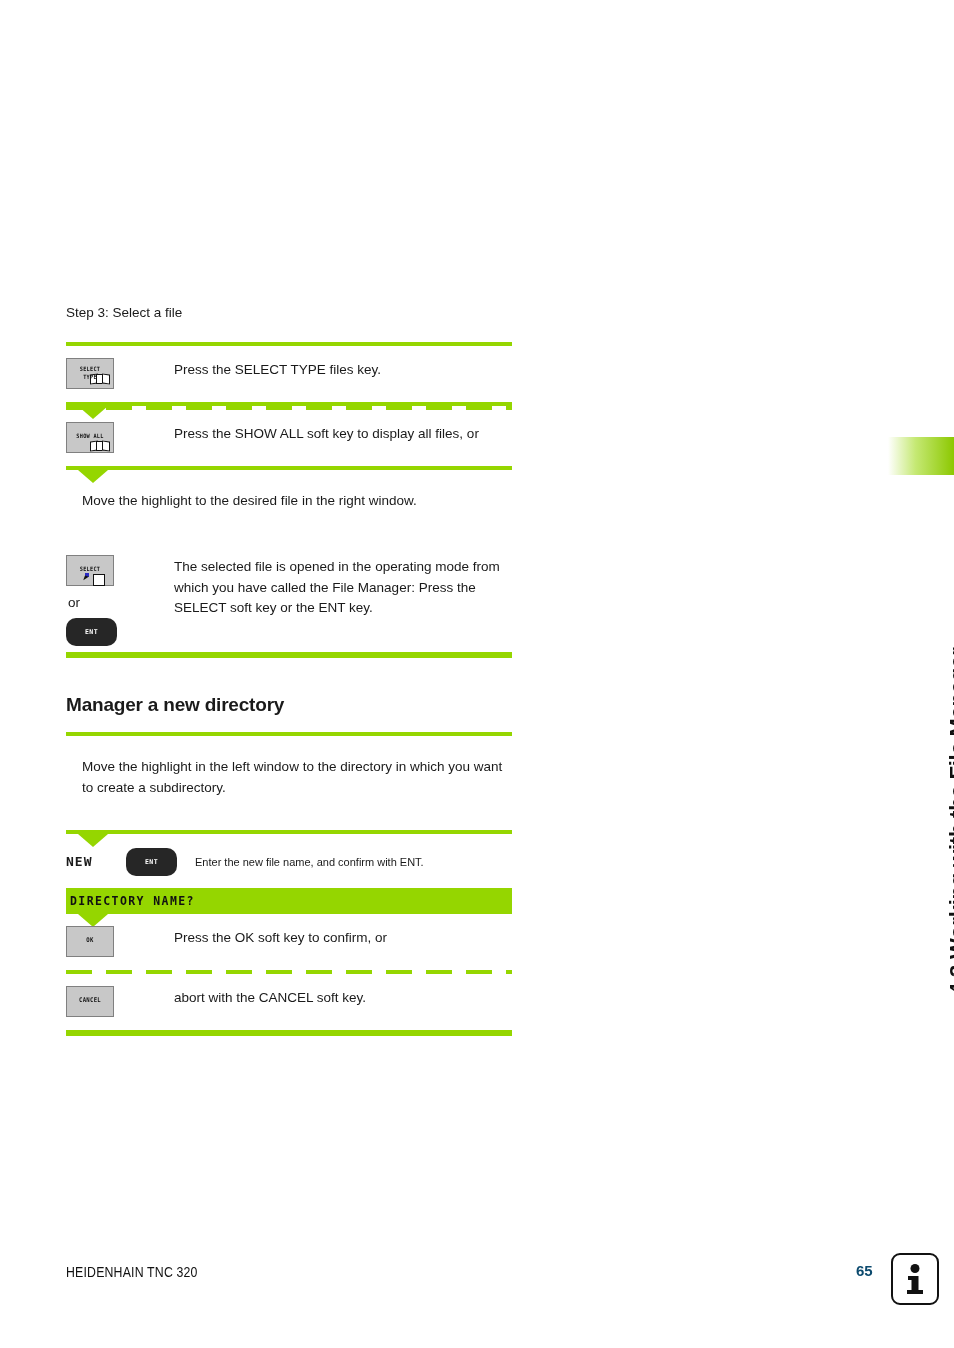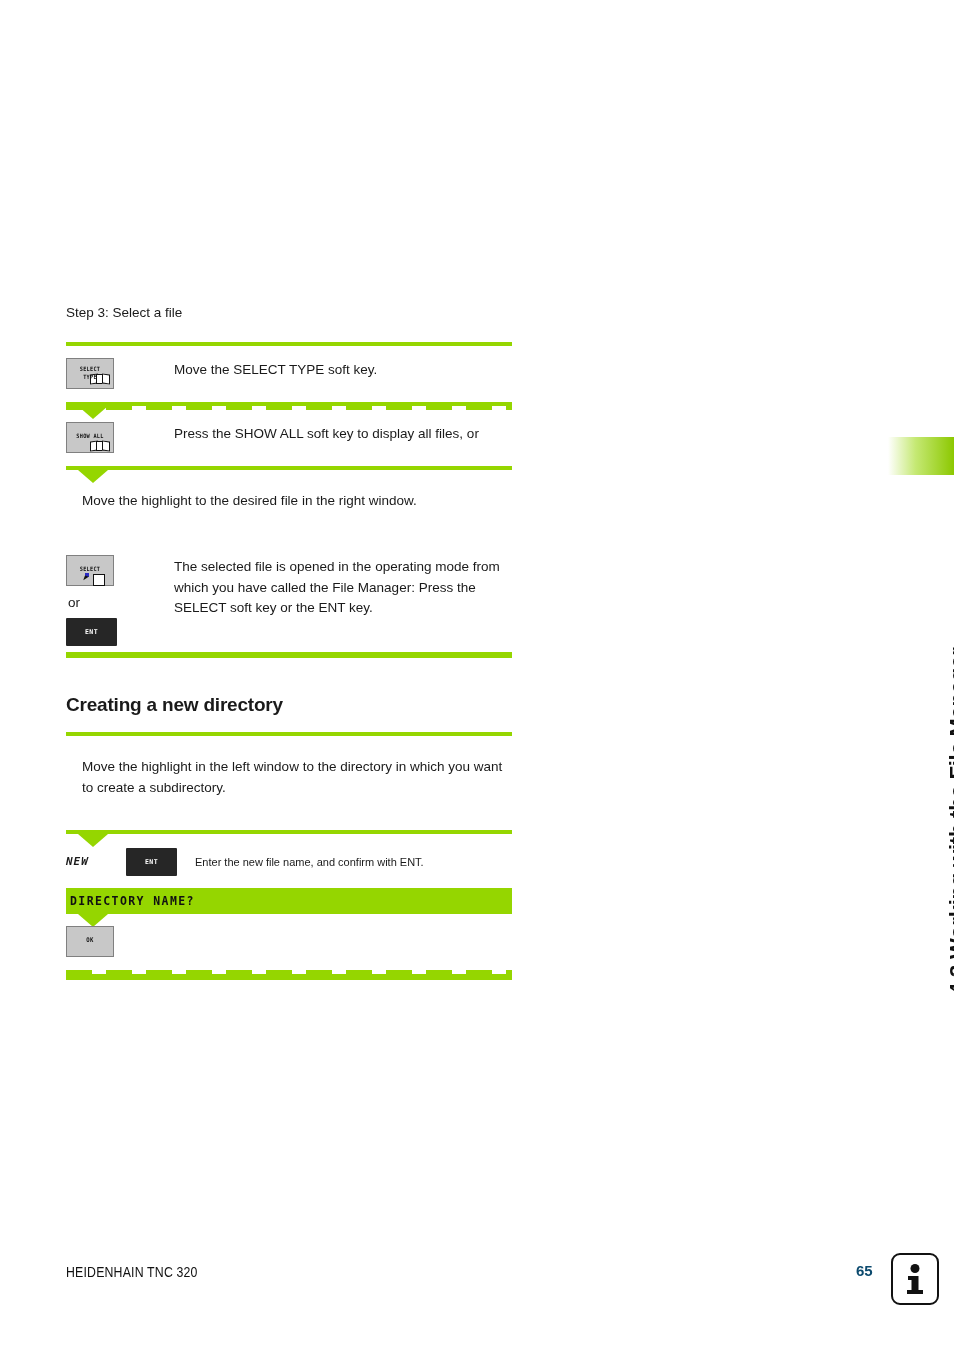--- a/index.html
+++ b/index.html
@@ -198,21 +198,21 @@
     font-family: "DejaVu Sans Mono", monospace;
     font-size: 5px;
     font-weight: bold;
     color: #111;
   }
 
   
   .hwkey {
     width: 51px;
     height: 28px;
-    border-radius: 1px;
+    border-radius: 10px;
     background: #262626;
     color: #fff;
     display: flex;
     align-items: center;
     justify-content: center;
     font-family: "DejaVu Sans Mono", monospace;
     font-size: 6.5px;
     font-weight: bold;
     letter-spacing: 0.5px;
   }
@@ -225,24 +225,23 @@
   
   .newrow {
     display: flex;
     align-items: center;
     padding: 14px 0 12px 0;
   }
   .newrow .mono-label {
     width: 60px;
     flex: 0 0 60px;
     font-family: "DejaVu Sans Mono", monospace;
-    font-size: 11px;
+    font-size: 13px;
     font-weight: bold;
     letter-spacing: 1px;
-    font-style: italic;
   }
   .newrow .hwkey {
     margin-right: 18px;
   }
   .newrow .textcol {
     font-size: 11px;
     line-height: 1.5;
   }
 
   
@@ -405,21 +404,21 @@
     <div class="row">
       <div class="keycol">
         <div class="softkey">
           <span class="kl">SELECT</span>
           <span class="glyph">
             <span class="pages"><i class="p1"></i><i class="p2"></i><i class="p3"></i></span>
           </span>
           <span class="kl bottom">TYPE</span>
         </div>
       </div>
-      <div class="textcol">Move the SELECT TYPE soft key.</div>
+      <div class="textcol">Press the SELECT TYPE files key.</div>
     </div>
 
     <div class="rule">
       <span class="tab-arrow"></span>
     </div>
 
 
     <div class="dashed"></div>
 
     <div class="row">
@@ -453,21 +452,21 @@
           </span>
         </div>
         <div class="or-label">or</div>
         <div class="hwkey">ENT</div>
       </div>
       <div class="textcol">The selected file is opened in the operating mode from which you have called the File Manager: Press the SELECT soft key or the ENT key.</div>
     </div>
 
     <div class="rule thick"></div>
 
-    <h2 class="section-title">Creating a new directory</h2>
+    <h2 class="section-title">Manager a new directory</h2>
 
     <div class="rule"></div>
 
     <p class="para">Move the highlight in the left window to the directory in which you want to create a subdirectory.</p>
 
     <div class="rule">
       <span class="tab-arrow"></span>
     </div>
 
     <div class="newrow">
@@ -480,24 +479,33 @@
       <span>DIRECTORY NAME?</span>
       <span class="tab-arrow"></span>
     </div>
 
     <div class="row">
       <div class="keycol">
         <div class="softkey plain">
           <span class="kl">OK</span>
         </div>
       </div>
+      <div class="textcol">Press the OK soft key to confirm, or</div>
     </div>
 
     <div class="dashed"></div>
 
+    <div class="row">
+      <div class="keycol">
+        <div class="softkey plain">
+          <span class="kl">CANCEL</span>
+        </div>
+      </div>
+      <div class="textcol">abort with the CANCEL soft key.</div>
+    </div>
 
     <div class="rule thick"></div>
 
   </div>
 
   <div class="footer">
     <div class="brand">HEIDENHAIN TNC 320</div>
     <div class="pageno">65</div>
     <div class="infobox">
       <span class="i-glyph">

